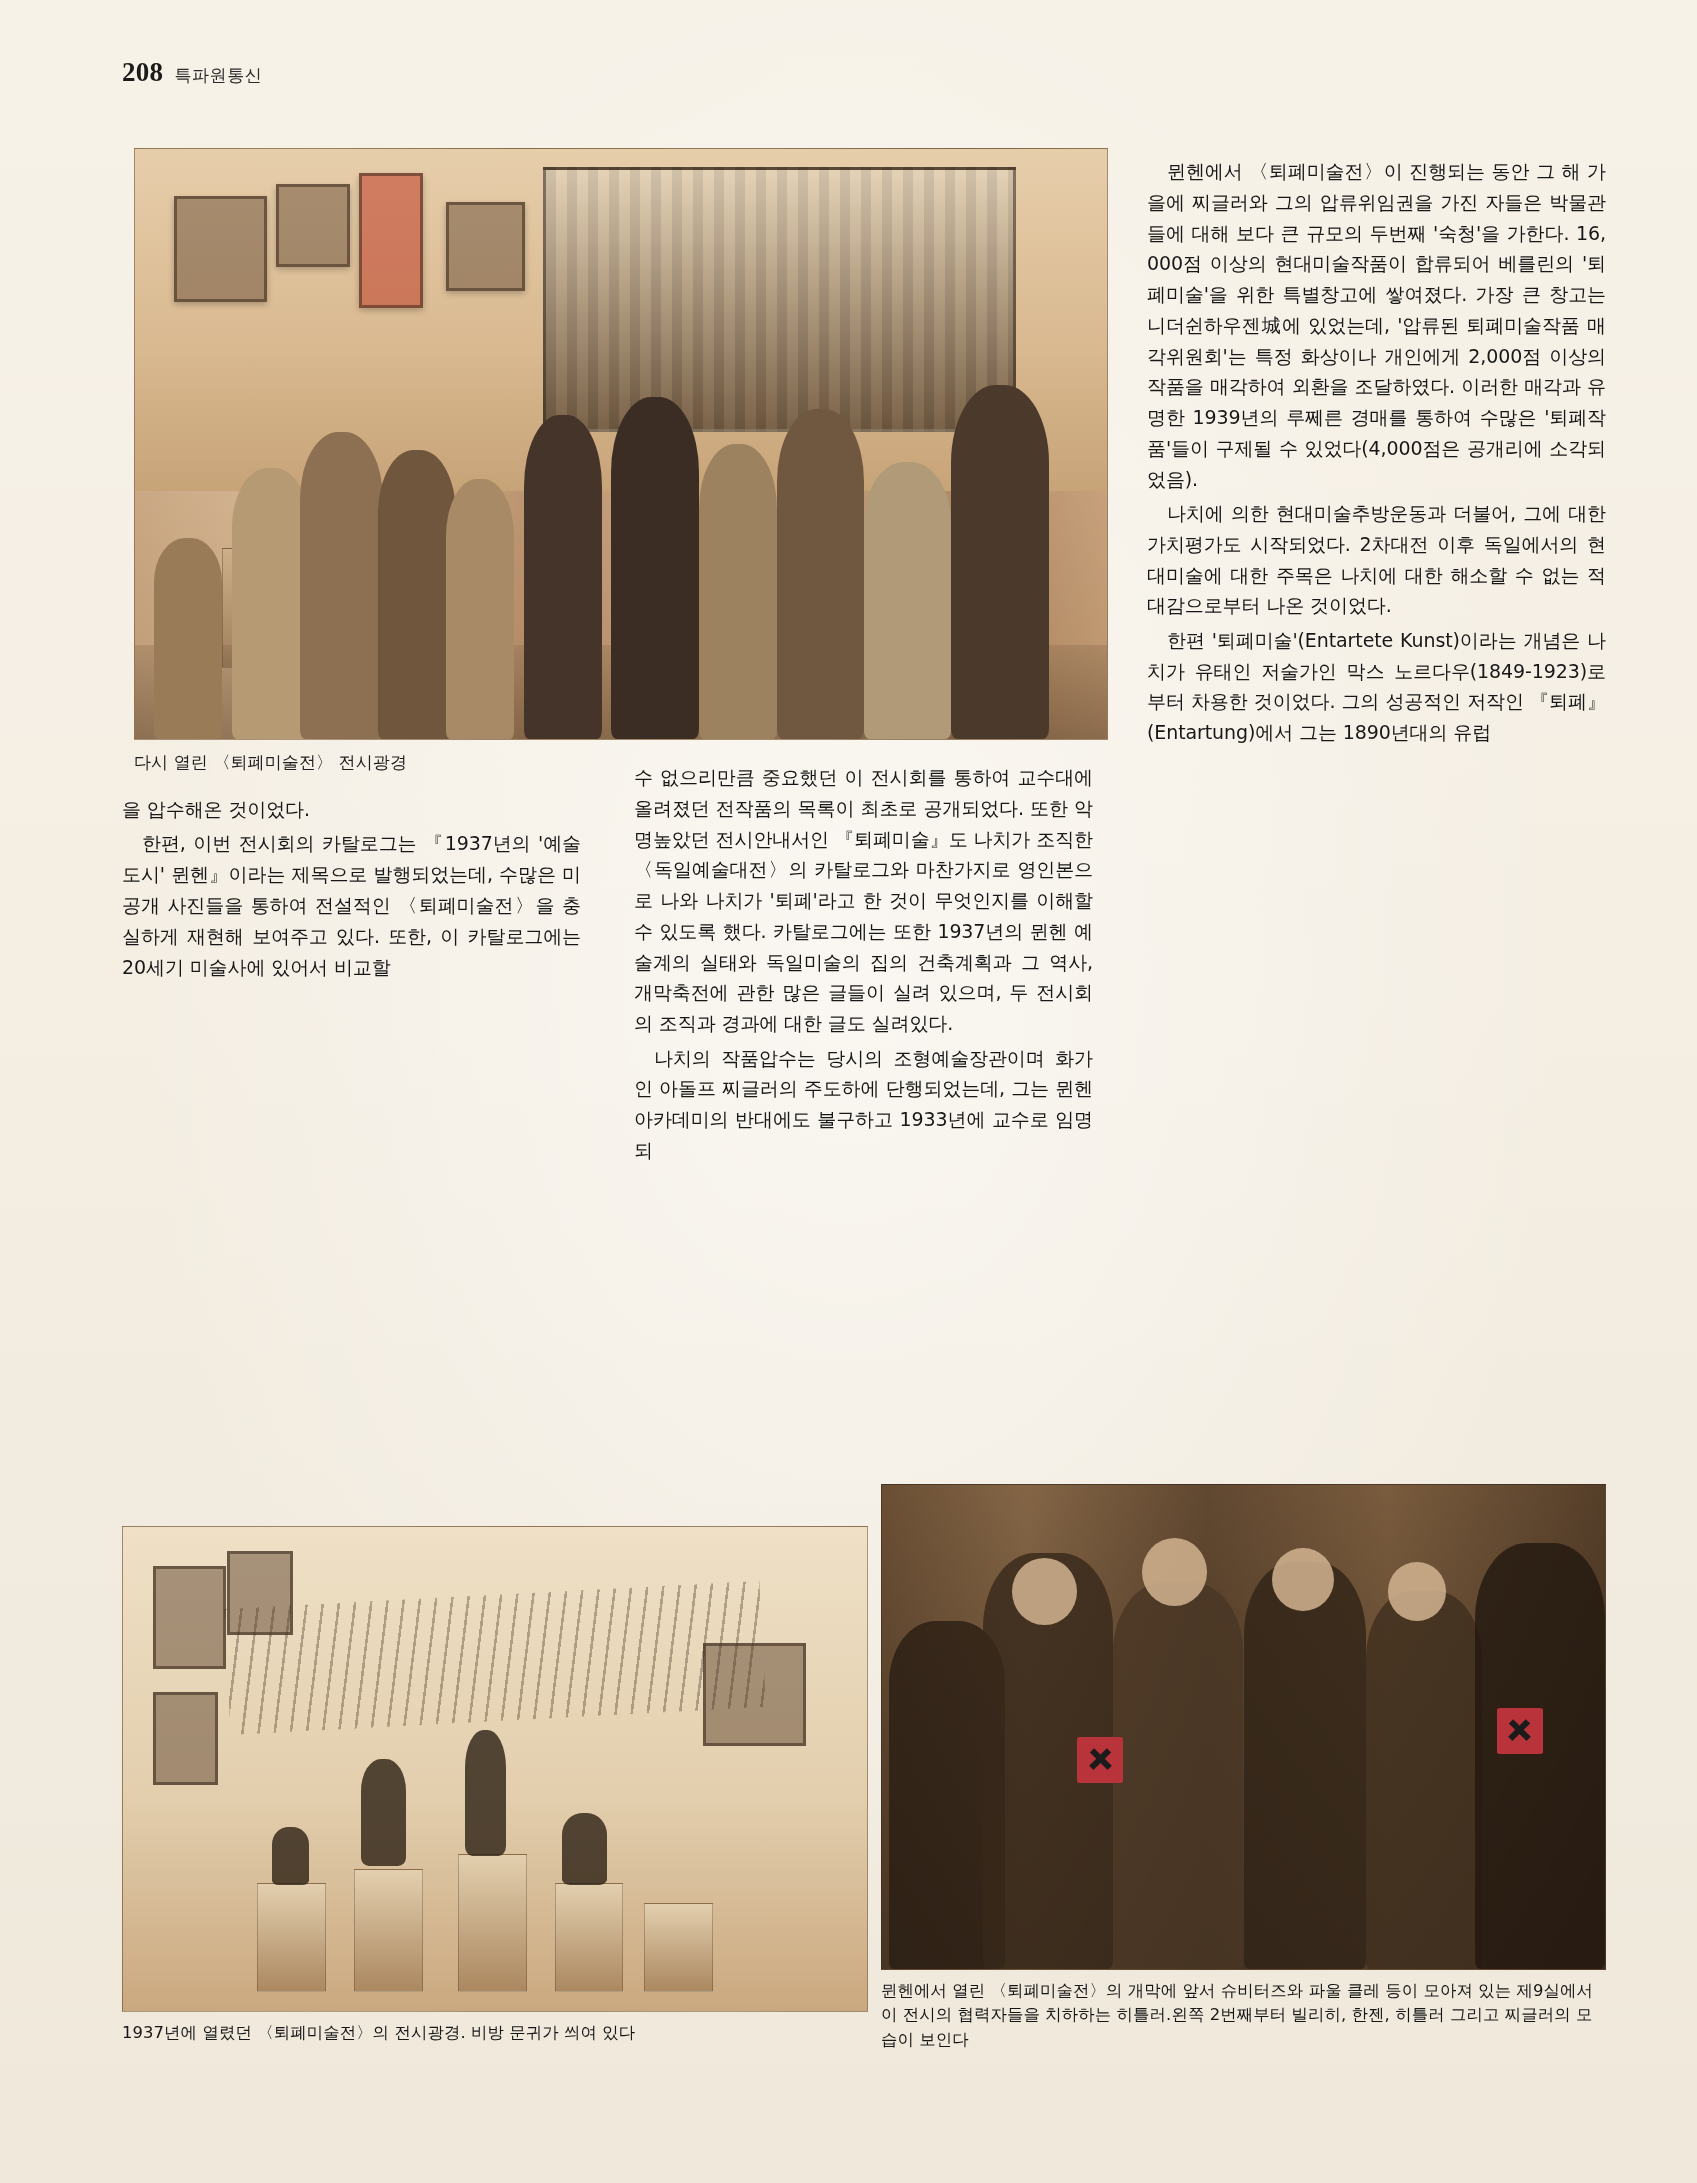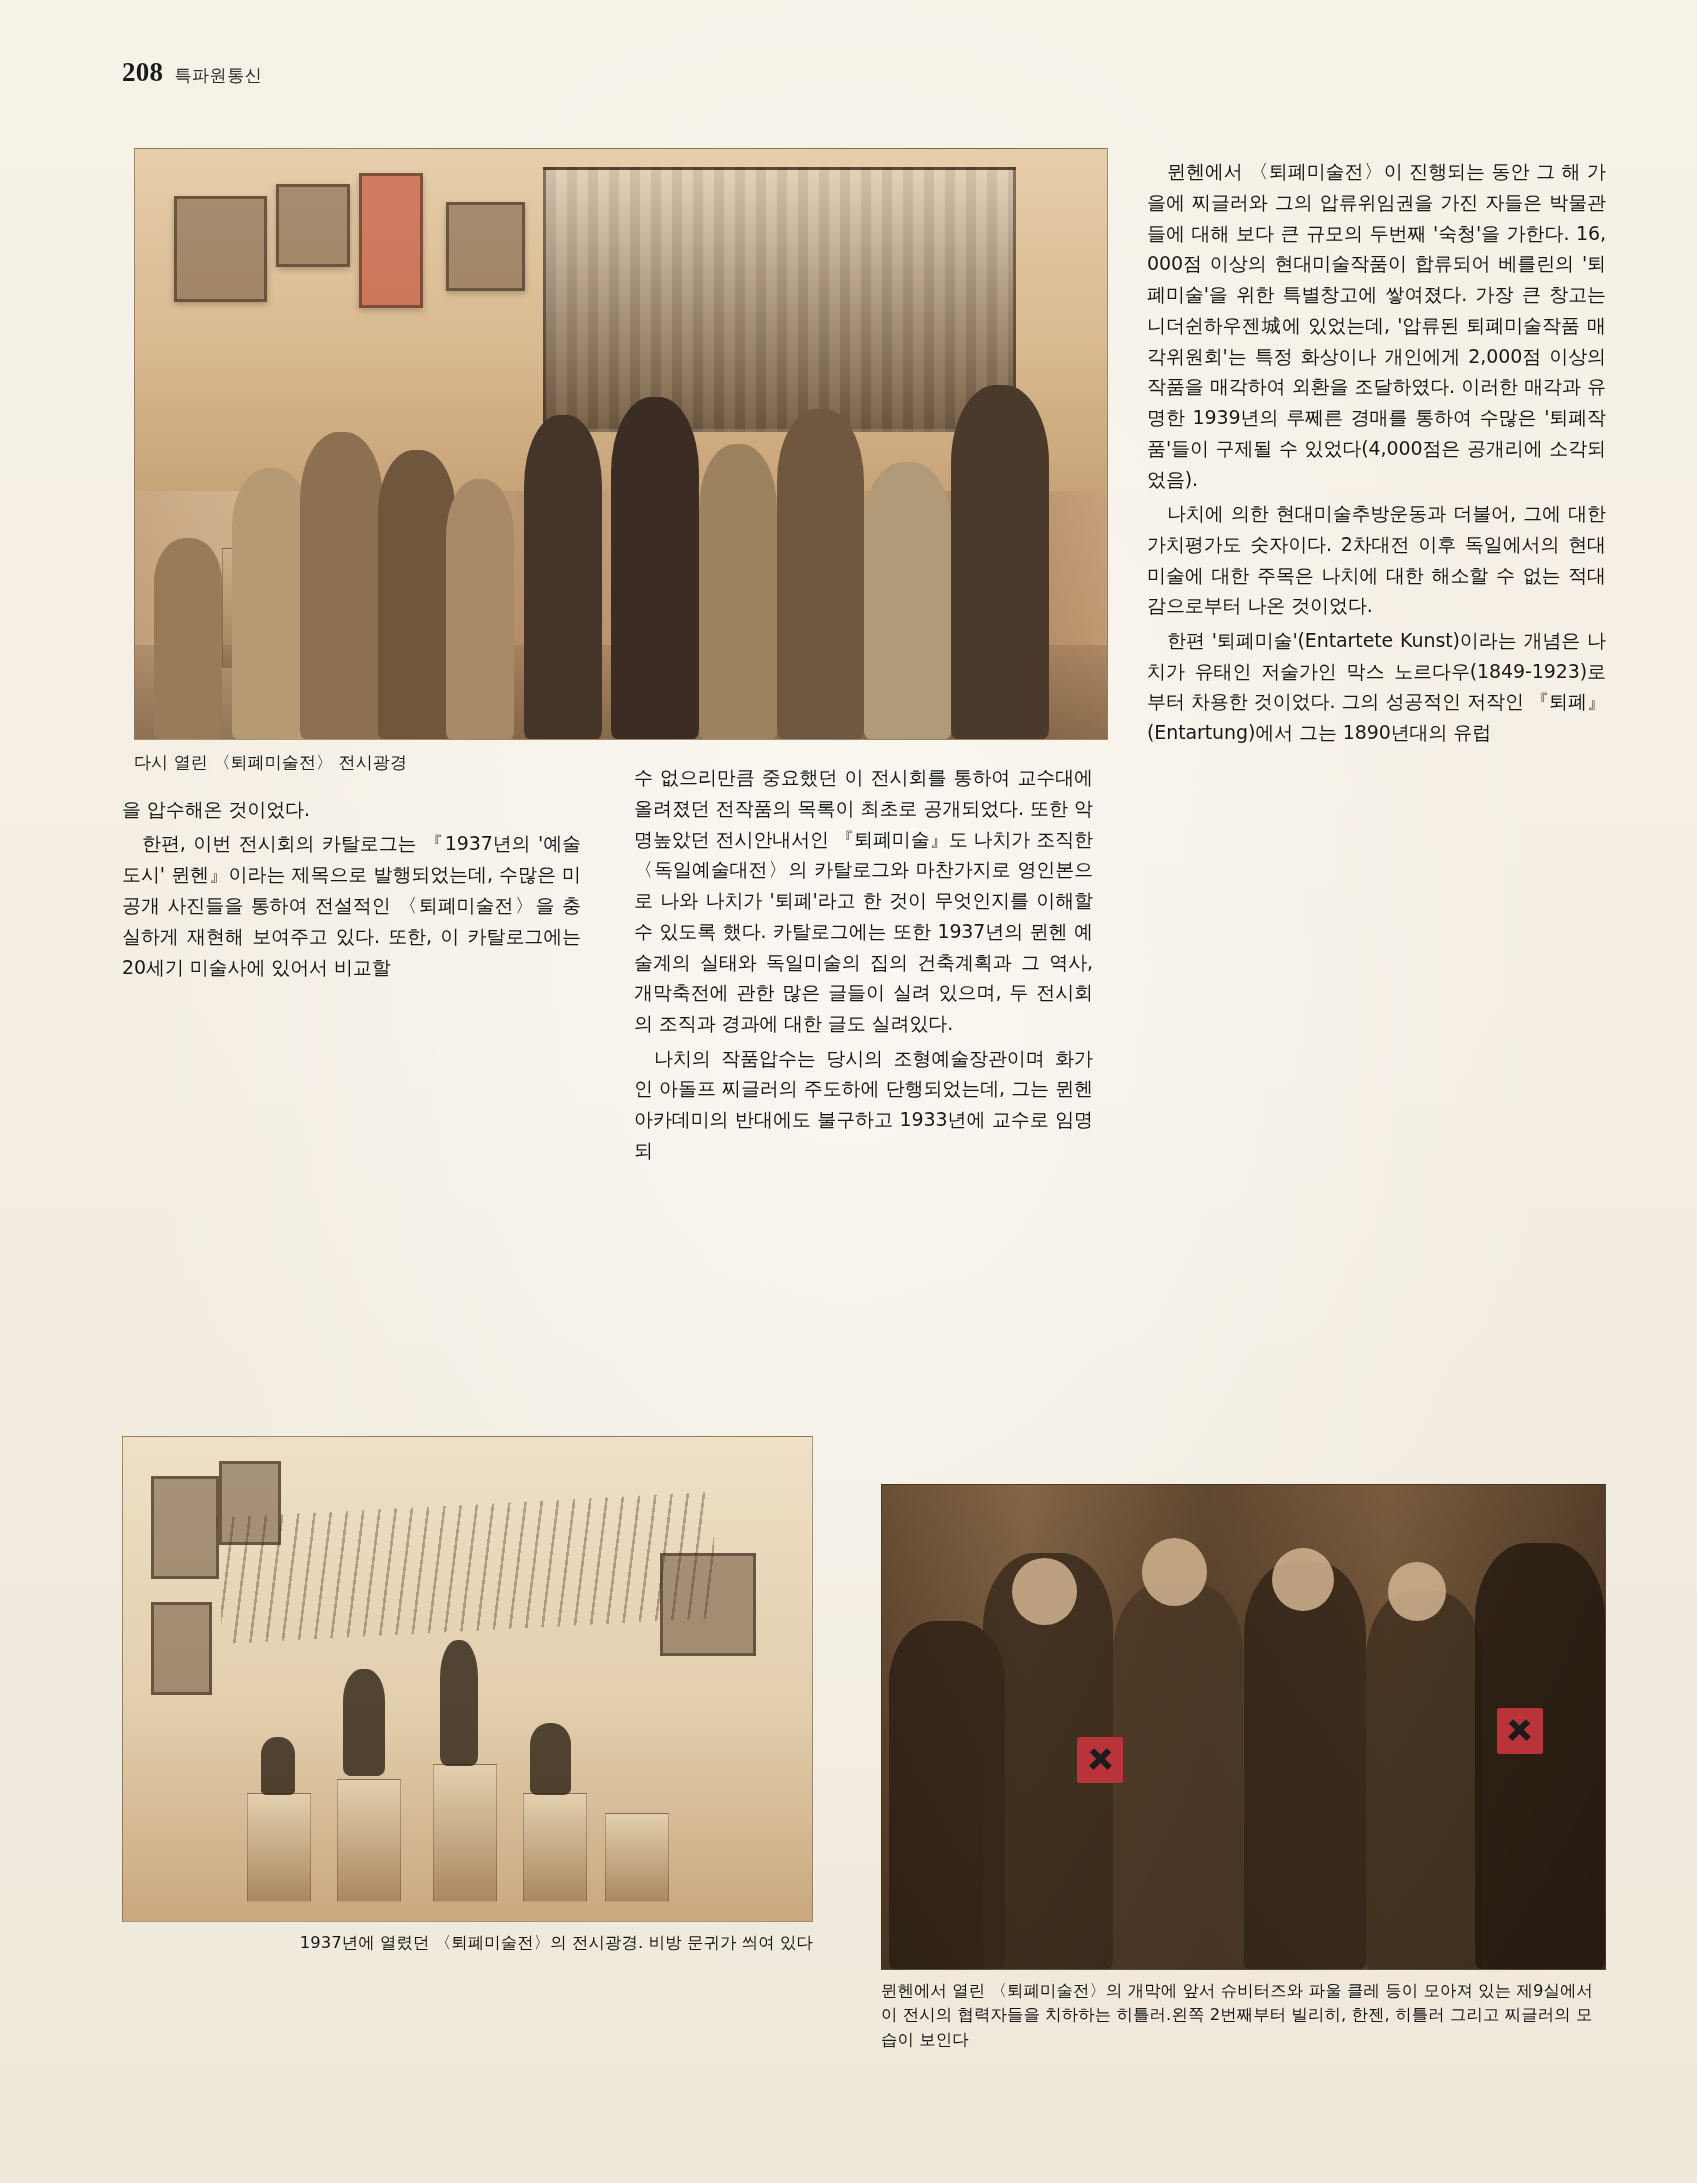--- a/index.html
+++ b/index.html
@@ -153,23 +153,22 @@
     text-justify: inter-character;
     letter-spacing: -0.1px;
     word-break: break-all;
   }
   p.body.indent { text-indent: 20px; }
 
   
   .figure-bl {
     position: absolute;
     left: 122px;
-    top: 1436px;
-    width: 691px;
-    text-align: right;
+    top: 1526px;
+    width: 746px;
   }
   .photo-bl {
     height: 484px;
     background:
       linear-gradient(180deg, rgba(255,248,230,0.25), rgba(110,85,60,0.2)),
       linear-gradient(90deg,#d7bb96 0%, #e3cca9 25%, #c9a87f 55%, #dcc19c 80%, #c3a179 100%);
   }
   .bl-wall {
     position:absolute; inset:0;
     background: linear-gradient(180deg,#efe0c6 0%, #e3cfae 55%, #caa87f 100%);
@@ -287,21 +286,21 @@
         <div class="ph-person" style="left:58%; width:8%;  height:50%; background:#9d8260;"></div>
         <div class="ph-person" style="left:66%; width:9%;  height:56%; background:#6f5740;"></div>
         <div class="ph-person" style="left:75%; width:9%;  height:47%; background:#b19a77;"></div>
         <div class="ph-person" style="left:84%; width:10%; height:60%; background:#4b3a2b;"></div>
       </div>
       <div class="caption">다시 열린 〈퇴폐미술전〉 전시광경</div>
     </div>
 
     <div class="col-right-top">
       <p class="body indent">뮌헨에서 〈퇴폐미술전〉이 진행되는 동안 그 해 가을에 찌글러와 그의 압류위임권을 가진 자들은 박물관들에 대해 보다 큰 규모의 두번째 '숙청'을 가한다. 16,000점 이상의 현대미술작품이 합류되어 베를린의 '퇴폐미술'을 위한 특별창고에 쌓여졌다. 가장 큰 창고는 니더쉰하우젠城에 있었는데, '압류된 퇴폐미술작품 매각위원회'는 특정 화상이나 개인에게 2,000점 이상의 작품을 매각하여 외환을 조달하였다. 이러한 매각과 유명한 1939년의 루쩨른 경매를 통하여 수많은 '퇴폐작품'들이 구제될 수 있었다(4,000점은 공개리에 소각되었음).</p>
-      <p class="body indent">나치에 의한 현대미술추방운동과 더불어, 그에 대한 가치평가도 숫자이다. 2차대전 이후 독일에서의 현대미술에 대한 주목은 나치에 대한 해소할 수 없는 적대감으로부터 나온 것이었다.</p>
+      <p class="body indent">나치에 의한 현대미술추방운동과 더불어, 그에 대한 가치평가도 시작되었다. 2차대전 이후 독일에서의 현대미술에 대한 주목은 나치에 대한 해소할 수 없는 적대감으로부터 나온 것이었다.</p>
       <p class="body indent">한편 '퇴폐미술'(Entartete Kunst)이라는 개념은 나치가 유태인 저술가인 막스 노르다우(1849-1923)로부터 차용한 것이었다. 그의 성공적인 저작인 『퇴폐』(Entartung)에서 그는 1890년대의 유럽</p>
     </div>
 
     <div class="col-mid-1">
       <p class="body">을 압수해온 것이었다.</p>
       <p class="body indent">한편, 이번 전시회의 카탈로그는 『1937년의 '예술도시' 뮌헨』이라는 제목으로 발행되었는데, 수많은 미공개 사진들을 통하여 전설적인 〈퇴폐미술전〉을 충실하게 재현해 보여주고 있다. 또한, 이 카탈로그에는 20세기 미술사에 있어서 비교할</p>
     </div>
 
     <div class="col-mid-2">
       <p class="body">수 없으리만큼 중요했던 이 전시회를 통하여 교수대에 올려졌던 전작품의 목록이 최초로 공개되었다. 또한 악명높았던 전시안내서인 『퇴폐미술』도 나치가 조직한 〈독일예술대전〉의 카탈로그와 마찬가지로 영인본으로 나와 나치가 '퇴폐'라고 한 것이 무엇인지를 이해할 수 있도록 했다. 카탈로그에는 또한 1937년의 뮌헨 예술계의 실태와 독일미술의 집의 건축계획과 그 역사, 개막축전에 관한 많은 글들이 실려 있으며, 두 전시회의 조직과 경과에 대한 글도 실려있다.</p>

